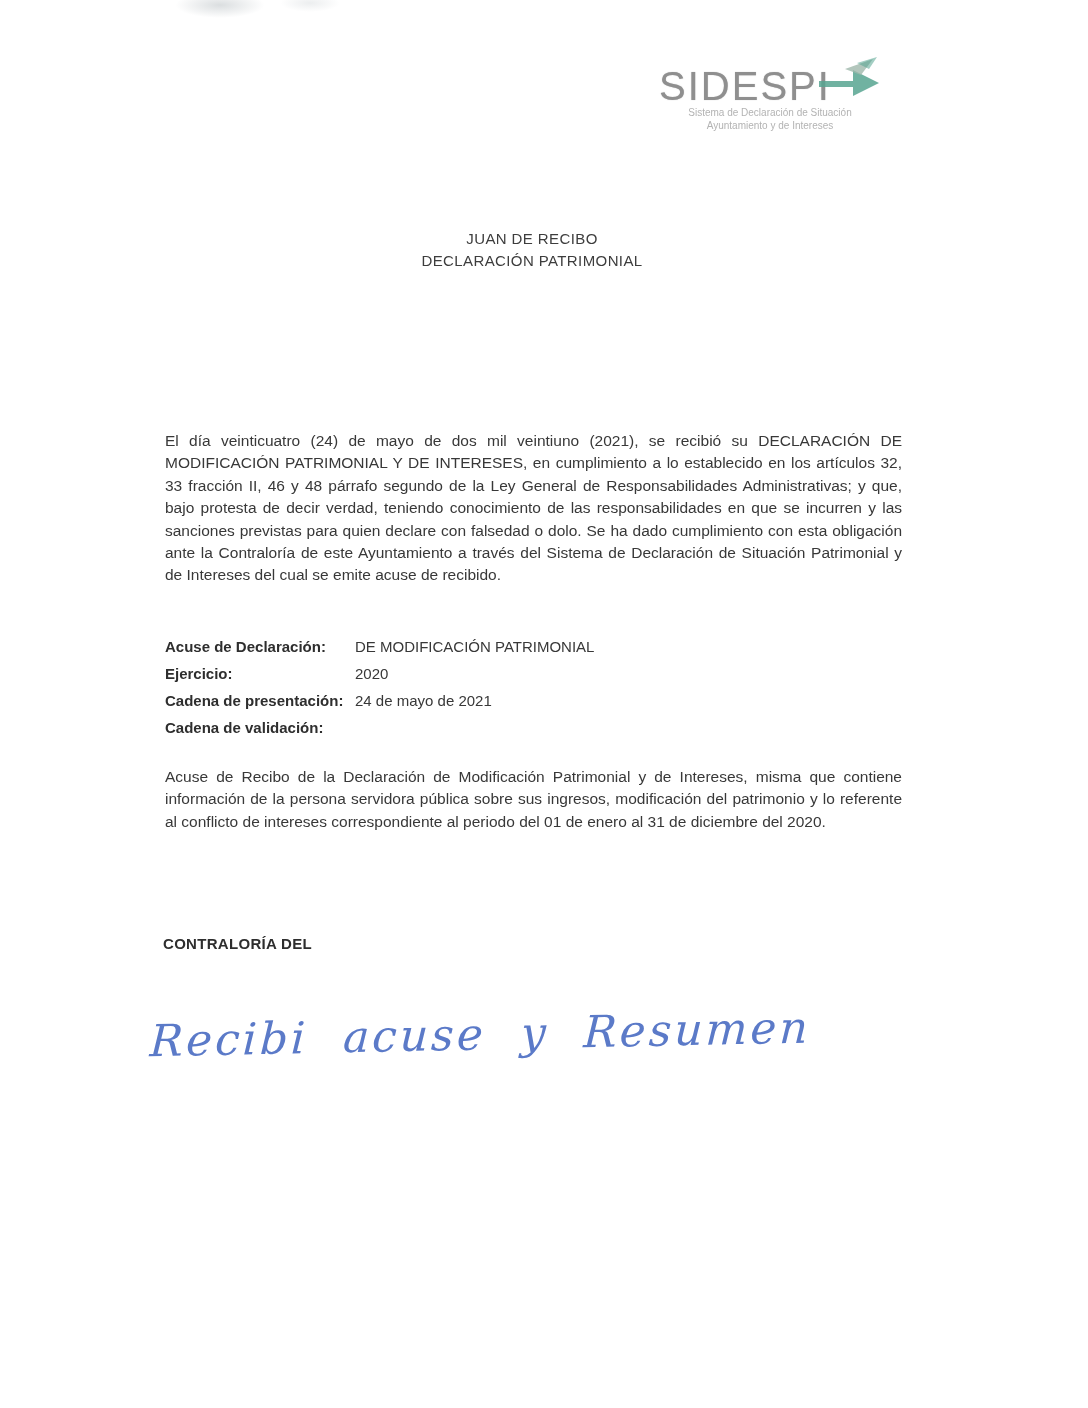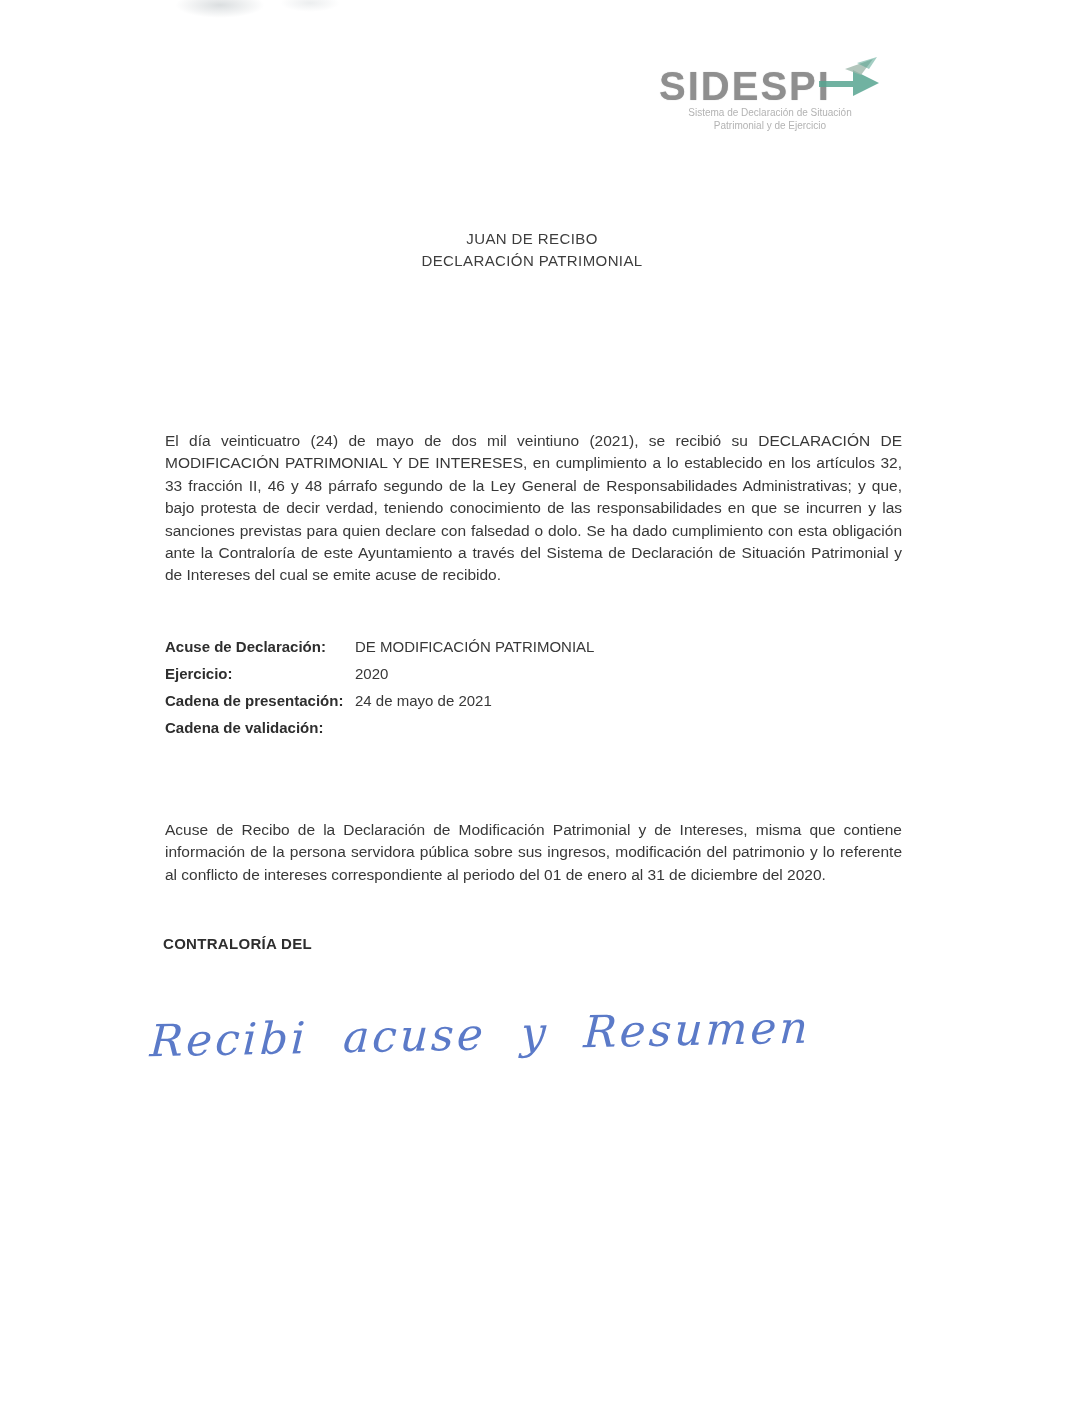--- a/index.html
+++ b/index.html
@@ -41,21 +41,21 @@
     width: 230px;
     text-align: center;
   }
   .logo-row {
     display: flex;
     align-items: center;
     justify-content: center;
   }
   .logo-brand {
     font-size: 40px;
-    font-weight: bold;
+    font-weight: normal;
     letter-spacing: 2px;
     color: #8f8f8f;
     text-shadow: 0 0 1px rgba(140,140,140,0.6);
     line-height: 1;
   }
   .logo-arrow {
     margin-left: -14px;
     margin-top: -10px;
   }
   .logo-tagline {
@@ -130,21 +130,21 @@
     color: #2e2e2e;
   }
   .field-value {
     flex: 1;
     color: #383838;
   }
 
   
   .summary-paragraph {
     position: absolute;
-    top: 819px;
+    top: 766px;
     left: 165px;
     width: 737px;
     font-size: 15.5px;
     line-height: 22.4px;
     text-align: justify;
     color: #383838;
   }
 
   
   .signature-title {
@@ -187,21 +187,21 @@
       <span class="logo-arrow">
         <svg width="64" height="44" viewBox="0 0 64 44">
           <path d="M2 24 L36 24 L36 13 L62 26 L36 39 L36 30 L2 30 Z" fill="#57a591" opacity="0.85"></path>
           <path d="M28 12 L56 2 L44 18 Z" fill="#9fb8ab" opacity="0.8"></path>
           <path d="M40 6 L60 0 L52 12 Z" fill="#57a591" opacity="0.55"></path>
         </svg>
       </span>
     </div>
     <div class="logo-tagline">
       <div>Sistema de Declaración de Situación</div>
-      <div>Patrimonial y de Ejercicio</div>
+      <div>Ayuntamiento y de Intereses</div>
     </div>
   </div>
 
   <div class="doc-title">
     <div>JUAN DE RECIBO</div>
     <div>DECLARACIÓN PATRIMONIAL</div>
   </div>
 
 
   <div class="body-paragraph">El día veinticuatro (24) de mayo de dos mil veintiuno (2021), se recibió su DECLARACIÓN DE MODIFICACIÓN PATRIMONIAL Y DE INTERESES, en cumplimiento a lo establecido en los artículos 32, 33 fracción II, 46 y 48 párrafo segundo de la Ley General de Responsabilidades Administrativas; y que, bajo protesta de decir verdad, teniendo conocimiento de las responsabilidades en que se incurren y las sanciones previstas para quien declare con falsedad o dolo. Se ha dado cumplimiento con esta obligación ante la Contraloría de este Ayuntamiento a través del Sistema de Declaración de Situación Patrimonial y de Intereses del cual se emite acuse de recibido.</div>

